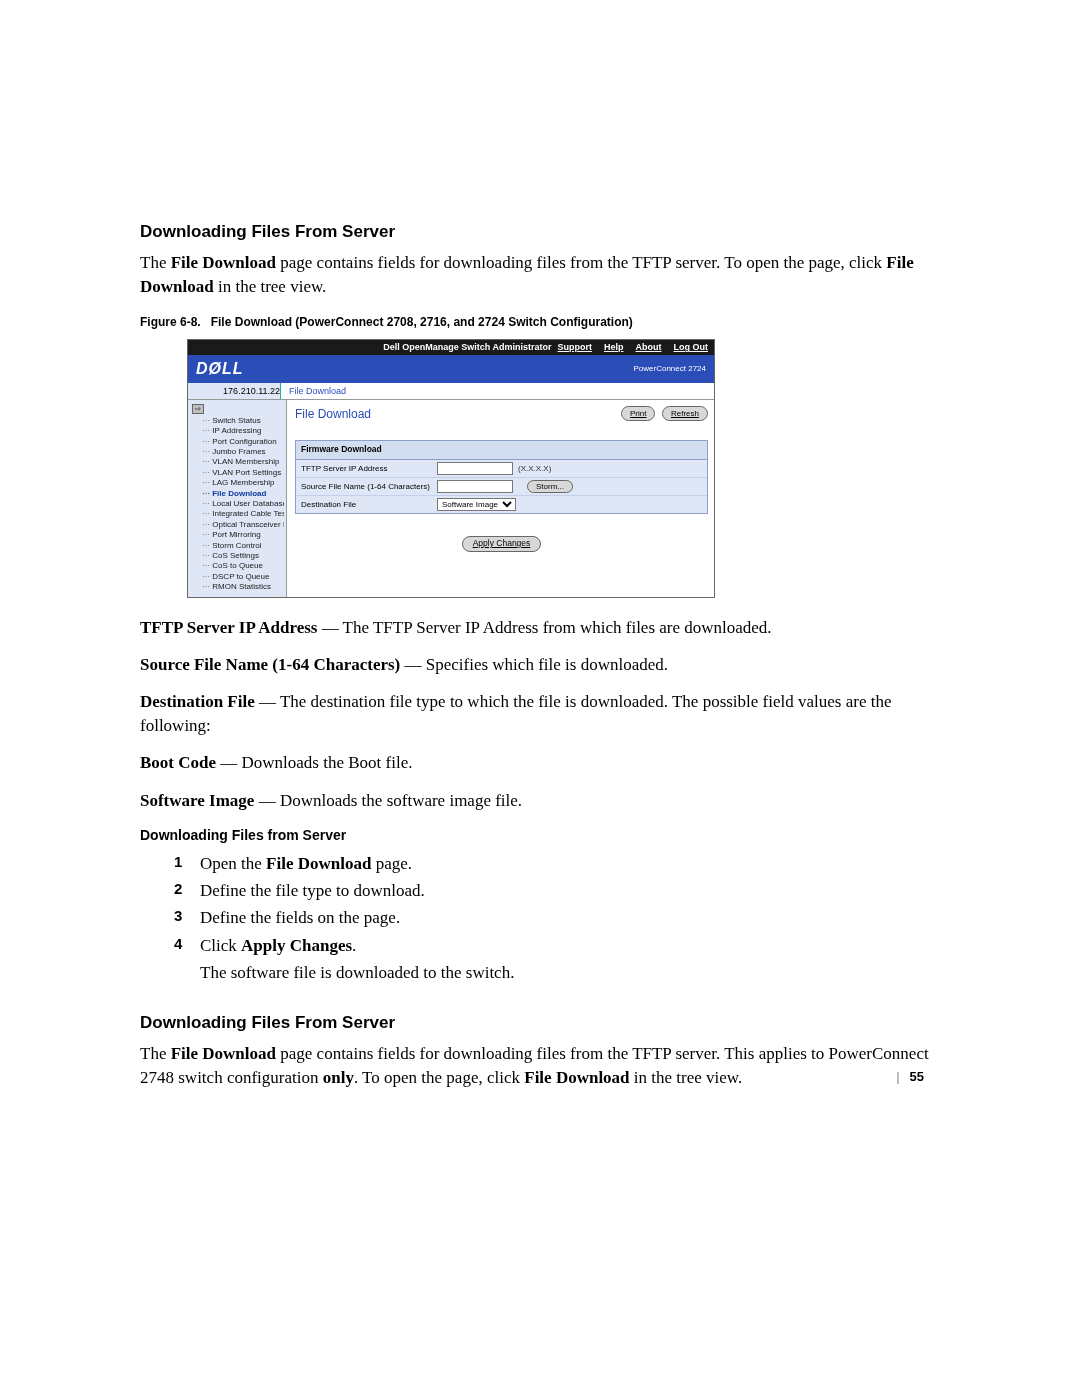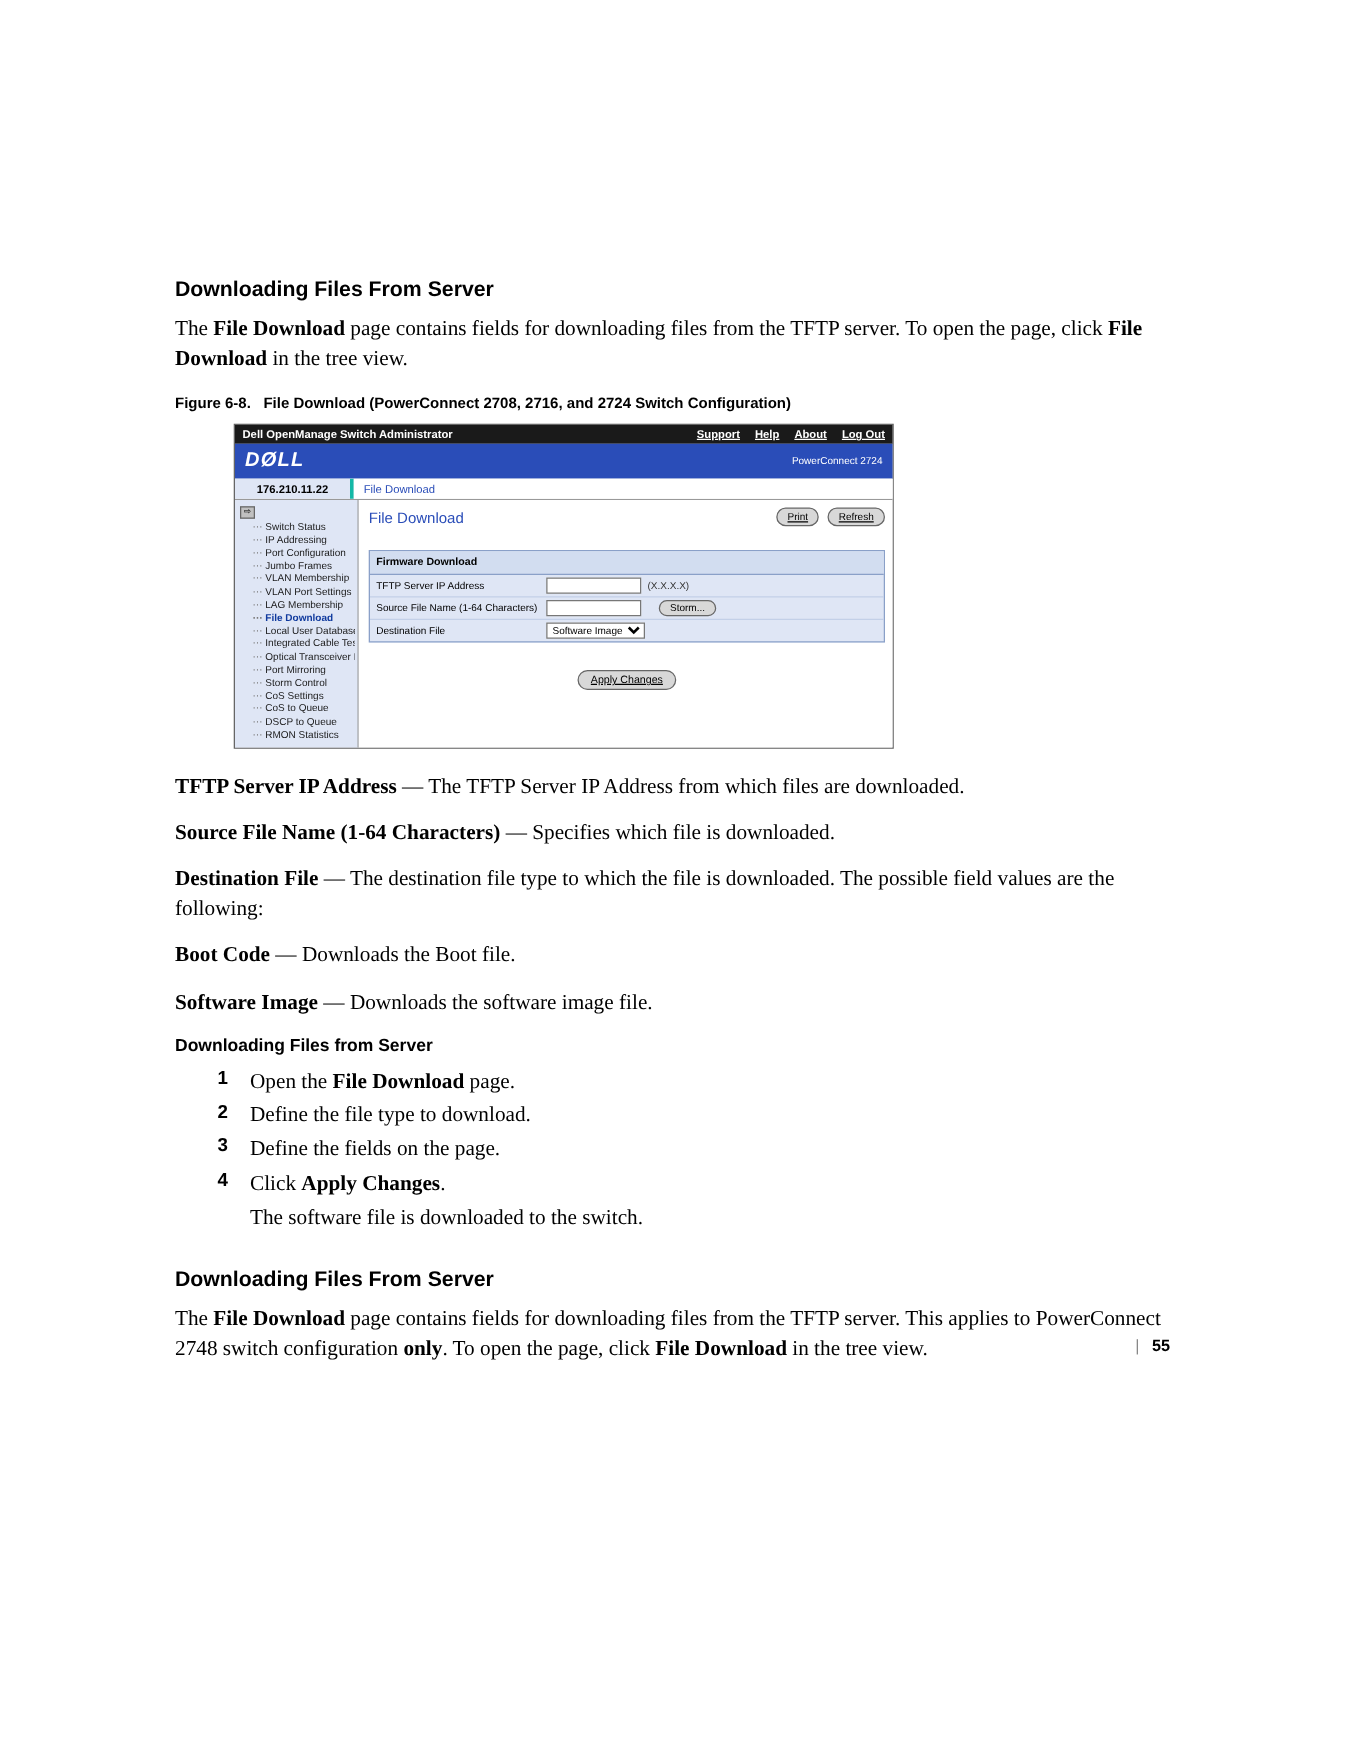--- a/index.html
+++ b/index.html
@@ -61,21 +61,21 @@
     flex: 0 0 26px;
     font-size: 15px;
   }
   ol.steps .step-extra {
     margin-left: 26px;
     margin-top: 4px;
   }
   .page-num {
     position: absolute;
     bottom: 55px;
-    right: 144px;
+    right: 156px;
     font-family: Arial, Helvetica, sans-serif;
     font-size: 13px;
   }
   .page-num .bar {
     color: #888;
     margin-right: 10px;
   }
 
   
   .shot-wrap {
@@ -91,21 +91,21 @@
   }
   .shot .topbar {
     background: #1a1a1a;
     color: #fff;
     display: flex;
     align-items: center;
     font-weight: bold;
     font-size: 9px;
     height: 15px;
   }
-  .shot .topbar .title { flex: 1; padding-left: 6px; }
+  .shot .topbar .title { flex: 1; padding-left: 6px; text-align: right; }
   .shot .topbar a { color: #fff; margin: 0 6px; text-decoration: underline; }
   .shot .brand {
     background: #2a4db8;
     color: #fff;
     height: 28px;
     display: flex;
     align-items: center;
     justify-content: space-between;
     padding: 0 8px;
   }
@@ -113,23 +113,23 @@
     font-weight: bold;
     font-size: 16px;
     letter-spacing: 1px;
     font-style: italic;
     font-family: Arial, sans-serif;
   }
   .shot .brand .model { font-size: 8px; }
   .shot .crumb-row { display: flex; height: 16px; background: #fff; border-bottom: 1px solid #999;}
   .shot .crumb-row .ip {
     width: 92px;
-    text-align: center;
-    font-weight: bold;
-    border-right: 3px solid #14b8a6;
+    text-align: right;
+    font-weight: normal;
+    border-right: 1px solid #14b8a6;
     background: #dfe6f5;
     line-height: 16px;
     color: #000;
     font-size: 9px;
   }
   .shot .crumb-row .crumb {
     flex: 1;
     padding-left: 8px;
     line-height: 16px;
     color: #2a4db8;

